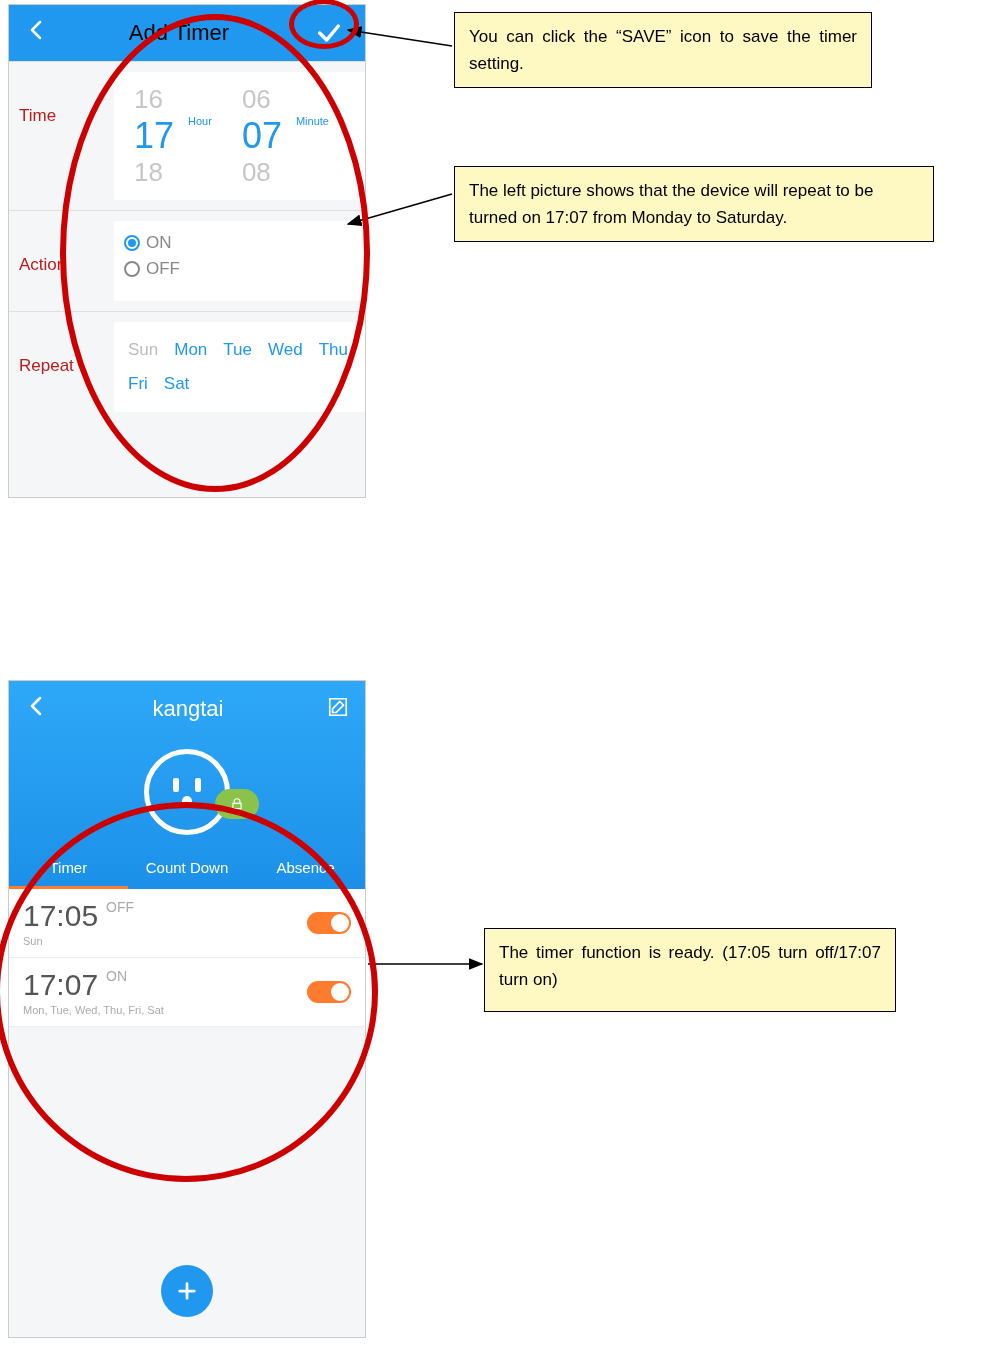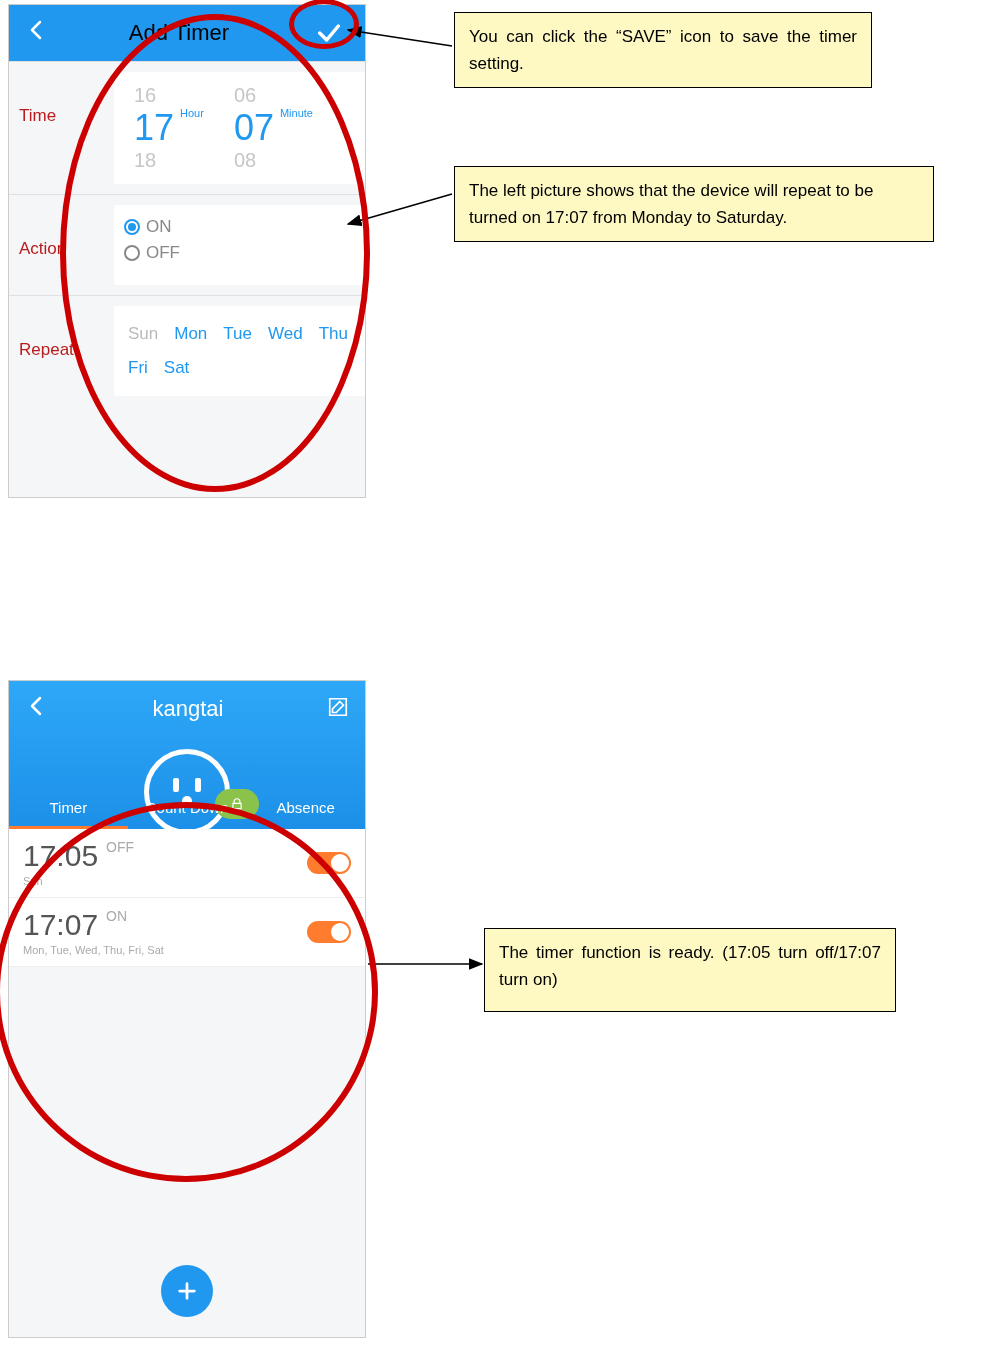--- a/index.html
+++ b/index.html
@@ -40,23 +40,23 @@
   .section-row {
     display: flex;
     padding: 10px 0 10px 10px;
     border-top: 1px solid #e0e0e0;
   }
   .section-row:first-of-type { border-top: none; }
   .row-label { width: 95px; color: #b91c1c; font-size: 17px; padding-top: 34px; }
   .row-body { flex: 1; background: #fff; border-radius: 2px; padding: 12px 10px; min-height: 80px; }
 
   .time-picker { display: flex; gap: 30px; padding-left: 10px; }
-  .time-faded { color: #c6c6c6; font-size: 20px; }
+  .time-faded { color: #c6c6c6; font-size: 26px; }
   .time-main { color: #2098ef; font-size: 36px; font-weight: 400; display: inline-block; }
-  .time-unit { color: #2098ef; font-size: 11px; vertical-align: top; margin-left: 6px; }
+  .time-unit { color: #2098ef; font-size: 11px; vertical-align: top; margin-left: 14px; }
   .time-col-wrap { display: flex; flex-direction: column; }
 
   .radio-row { display: flex; align-items: center; gap: 6px; color: #888; font-size: 17px; margin-bottom: 6px; }
   .radio { width:16px; height:16px; border:2px solid #888; border-radius:50%; display:inline-flex; align-items:center; justify-content:center; }
   .radio.selected { border-color:#2098ef; }
   .radio.selected::after { content:''; width:8px; height:8px; background:#2098ef; border-radius:50%; }
 
   .days { display: flex; flex-wrap: wrap; gap: 14px 16px; font-size: 17px; padding: 6px 4px; }
   .day-off { color: #bbb; }
   .day-on { color: #2098ef; }
@@ -66,21 +66,21 @@
     left: 60px; top: 14px;
     width: 310px; height: 478px;
     border: 6px solid #c00;
     border-radius: 50%;
     z-index: 4;
   }
 
   
   .header2 {
     background: linear-gradient(#2ea8f8, #1c90e8);
-    height: 148px;
+    height: 208px;
     position: relative;
     color: #fff;
   }
   .header2-top { height:56px; display:flex; align-items:center; justify-content:space-between; padding:0 16px; }
   .header2-title { font-size: 22px; font-weight:300; }
   .edit-icon-svg { width:22px; height:22px; }
   .plug-icon-wrap { position:absolute; left:50%; top:68px; transform:translateX(-50%); width:86px; height:86px; border:5px solid #fff; border-radius:50%; display:flex; align-items:center; justify-content:center; }
   .plug-holes { width:40px; height:40px; position:relative; }
   .plug-holes::before, .plug-holes::after { content:''; position:absolute; background:#fff; }
   .plug-holes::before { width:6px; height:14px; left:6px; top:6px; border-radius:2px; box-shadow: 22px 0 0 #fff; }

